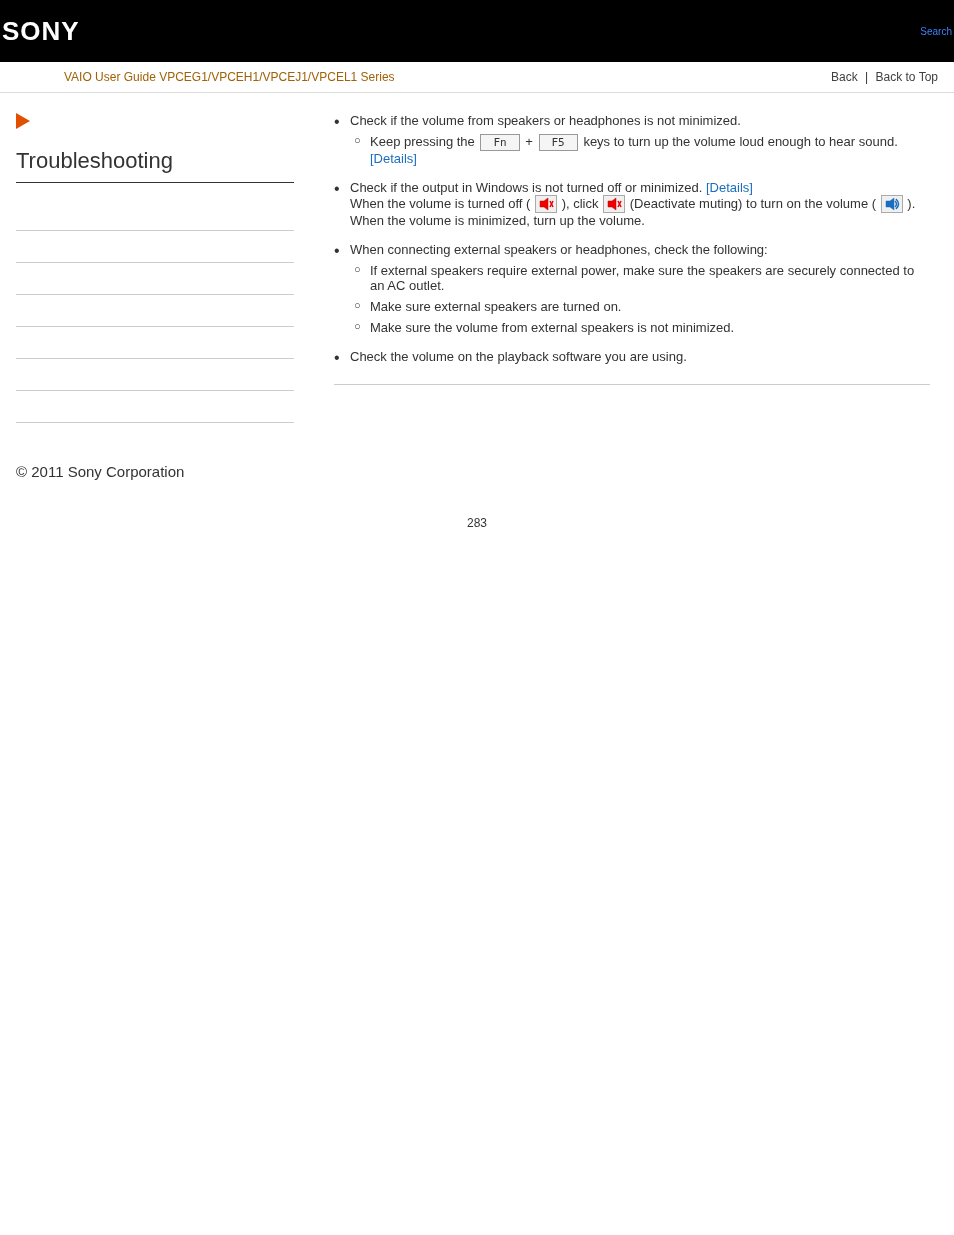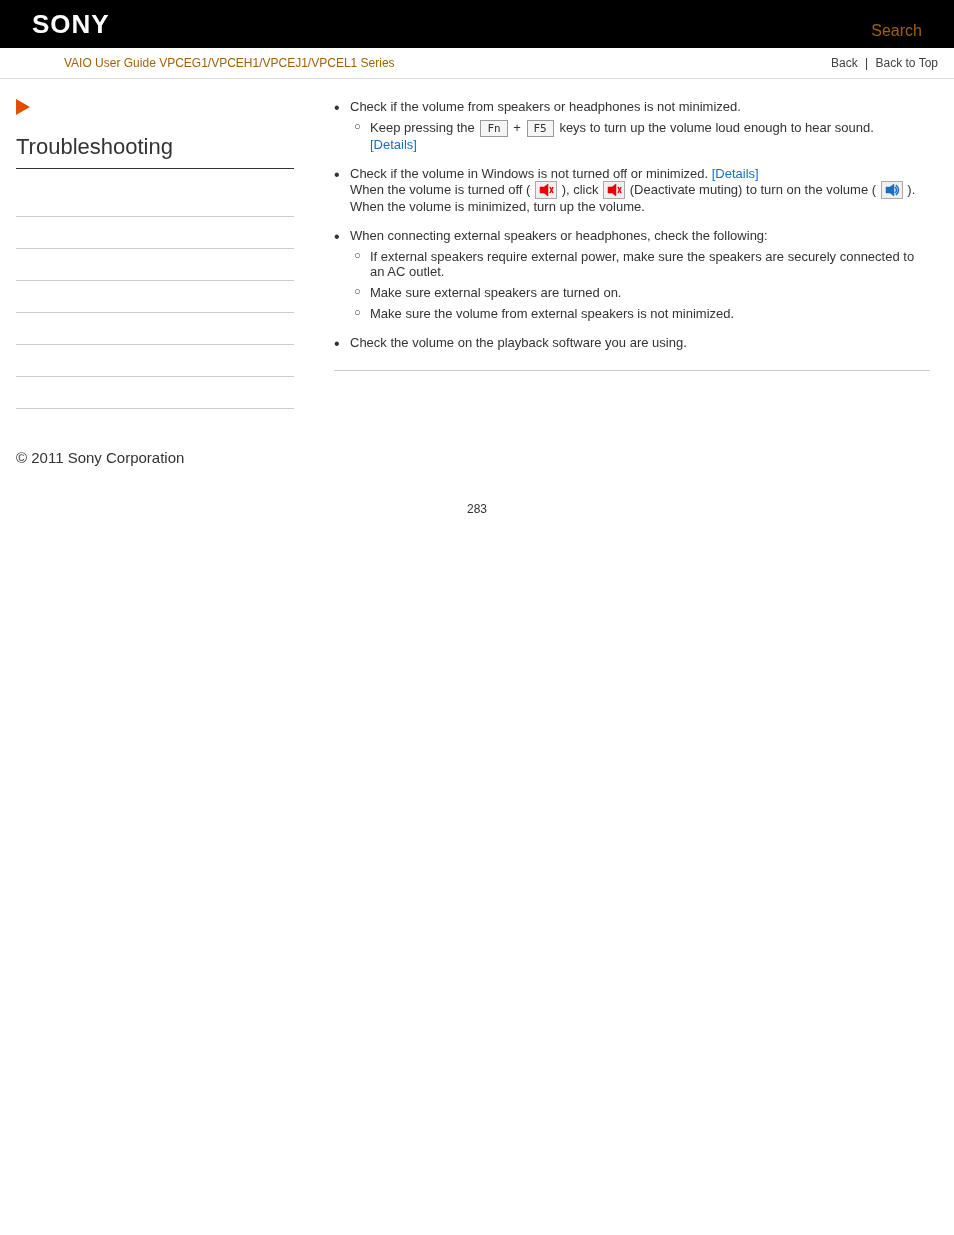--- a/index.html
+++ b/index.html
@@ -9,35 +9,35 @@
       color: #333;
       background: #fff;
       width: 954px;
       min-height: 1235px;
     }
 
     
     .header {
       background: #000;
       display: flex;
-      align-items: flex-end;
+      align-items: center;
       justify-content: space-between;
-      padding: 8px 32px;
-      height: 48px;
+      padding: 8px 2px;
+      height: 62px;
     }
     .sony-logo {
       color: #fff;
       font-size: 26px;
       font-weight: bold;
       font-family: Arial, Helvetica, sans-serif;
       letter-spacing: 1px;
     }
     .search-btn {
-      color: #a16207;
-      font-size: 16px;
+      color: #3b82f6;
+      font-size: 10px;
       background: none;
       border: none;
       cursor: pointer;
     }
 
     
     .breadcrumb-bar {
       display: flex;
       justify-content: space-between;
       align-items: center;
@@ -197,21 +197,21 @@
       text-align: center;
       padding: 16px;
       font-size: 12px;
       color: #333;
     }
 
     .fn-key {
       display: inline-block;
       border: 1px solid #999;
       background: #f5f5f5;
-      padding: 1px 6px;
+      padding: 1px 12px;
       font-size: 11px;
       font-family: monospace;
       margin: 0 2px;
       vertical-align: middle;
     }
   </style>
 </head>
 <body>
 
 <header class="header">
@@ -256,21 +256,21 @@
             <span> + </span>
             <span class="fn-key">F5</span>
             <span> keys to turn up the volume loud enough to hear sound.</span>
             <br>
             <a href="#" class="link-blue">[Details]</a>
           </li>
         </ul>
       </li>
 
       <li>
-        <span>Check if the volume in Windows is not turned off or minimized. </span>
+        <span>Check if the output in Windows is not turned off or minimized. </span>
         <a href="#" class="link-blue">[Details]</a>
         <br>
         <span>
           When the volume is turned off (
           <span class="speaker-icon-muted">
             <svg viewBox="0 0 16 14" xmlns="http://www.w3.org/2000/svg">
               <polygon points="2,4 6,4 10,1 10,13 6,10 2,10" fill="#e00" stroke="#c00" stroke-width="0.5"></polygon>
               <line x1="12" y1="4" x2="15" y2="10" stroke="#e00" stroke-width="1.5"></line>
               <line x1="15" y1="4" x2="12" y2="10" stroke="#e00" stroke-width="1.5"></line>
             </svg>

